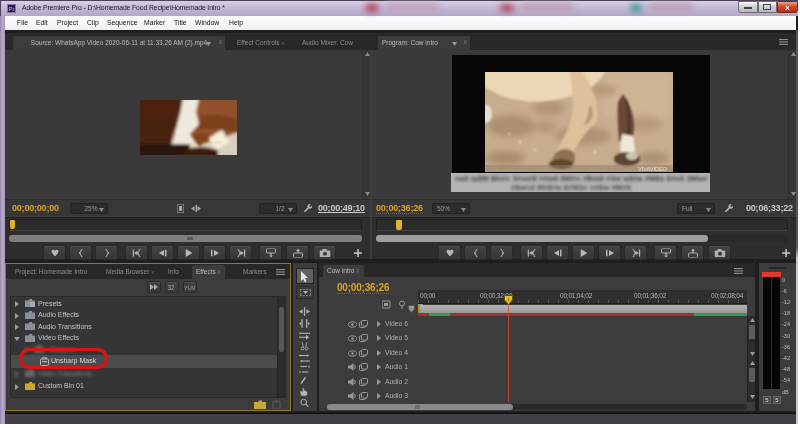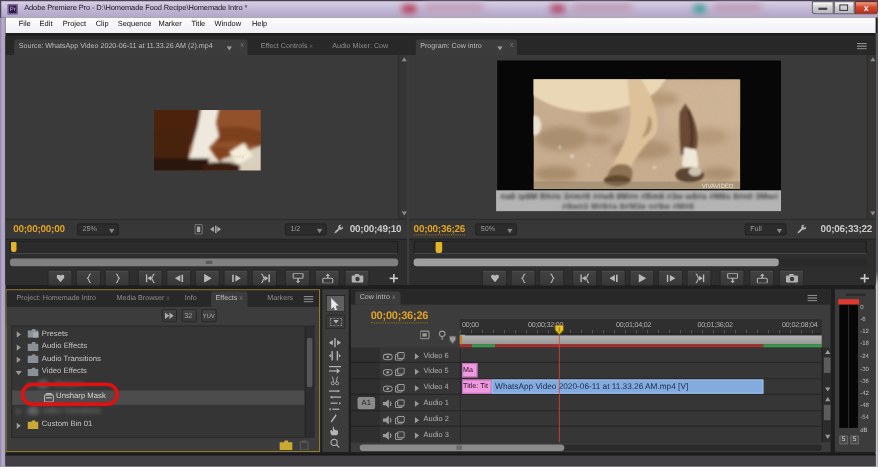--- a/index.html
+++ b/index.html
@@ -41,21 +41,21 @@
     <span class="mitem" style="left:102px">Sequence</span>
     <span class="mitem" style="left:139px">Marker</span>
     <span class="mitem" style="left:169px">Title</span>
     <span class="mitem" style="left:190px">Window</span>
     <span class="mitem" style="left:224px">Help</span>
   </div>
   <div id="lborder" class="abs"></div>
   <div id="rborder" class="abs"></div>
   <div id="bstrip" class="abs"></div>
 
-  <div id="srcpanel" class="abs panel" style="left:5px;top:33px;width:433px;height:226px;">
+  <div id="srcpanel" class="abs panel" style="left:5px;top:33px;width:433px;height:226px;text-align:center;">
     <div class="tabbar">
       <div class="tab active" style="left:8px;width:212px;">Source: WhatsApp Video 2020-06-11 at 11.33.26 AM (2).mp4
         <svg class="abs" style="right:14px;top:6px;" width="5" height="4">
             <polygon points="0,0 5,0 2.5,4" fill="#999"></polygon>
           </svg>
         <span class="abs" style="right:3px;top:2px;color:#777;font-size:7px;">x</span>
       </div>
       <div class="tab" style="left:228px;">Effect Controls <span style="color:#666;font-size:6px;">x</span></div>
       <div class="tab" style="left:293px;">Audio Mixer: Cow</div>
       <svg class="abs" style="right:6px;top:6px;" width="9" height="6">
@@ -109,21 +109,21 @@
           <polygon points="0,3.5 3.5,1 3.5,6" fill="#a8a8a8"></polygon>
           <polygon points="10,3.5 6.5,1 6.5,6" fill="#a8a8a8"></polygon>
         </svg>
       <div class="dd" style="left:254px;top:3px;width:38px;">1/2
         <svg class="abs" style="right:3px;top:4px;" width="5" height="4">
             <polygon points="0,0 5,0 2.5,4" fill="#888"></polygon>
           </svg></div>
       <svg class="abs" style="left:298px;top:4px;" width="9" height="9" viewBox="0 0 9 9">
           <path d="M0.8,8.2 L1.8,6.2 L4.6,3.4 C4.2,2.2 4.5,1.2 5.4,0.5 C6.1,0 6.9,-0.1 7.6,0.2 L6.2,1.6 L6.6,2.6 L7.6,3 L9,1.6 C9.3,2.3 9.2,3.1 8.7,3.8 C8,4.7 7,5 5.8,4.6 L3,7.4 Z" fill="#b5b5b5"></path>
         </svg>
-      <span class="abs tcgray" style="left:313px;top:3px;font-size:9px;">00;00;49;10</span>
+      <span class="abs tcgray" style="left:313px;top:3px;font-size:9px;text-decoration:underline;">00;00;49;10</span>
     </div>
     <div class="abs" style="left:0;top:184px;width:365px;height:42px;background:#2e2e2e;border-top:1px solid #222;">
       <div class="abs" style="left:4px;top:1px;width:353px;height:12px;background:#2b2b2b;border:1px solid #1f1f1f;border-bottom-color:#454545;"></div>
       <div class="abs" style="left:5px;top:2px;width:5px;height:9px;background:#e3b32a;border-radius:1px 1px 2px 2px;"></div>
       <div class="abs" style="left:4px;top:17px;width:353px;height:7px;background:#808080;border-radius:3px;"></div>
       <div class="abs" style="left:182px;top:19px;width:6px;height:3px;background:#5a5a5a;"></div>
       <div class="tbtn" style="left:38px;top:27px;">
           <svg width="7" height="7">
             <path d="M3.5,7 L0.5,3.5 A1.9,1.9 0 1 1 3.5,1.5 A1.9,1.9 0 1 1 6.5,3.5 Z" fill="#b8b8b8"></path>
           </svg>
@@ -568,36 +568,20 @@
     </div>
     <svg class="abs" style="left:89px;top:42px;" width="7" height="8">
         <path d="M0.5,0.5 L6.5,0.5 L6.5,4 L3.5,7.5 L0.5,4 Z" fill="#999" stroke="#555"></path>
       </svg>
     <div class="abs" style="left:99px;top:42px;width:329px;height:8px;background:linear-gradient(#b3b3b3,#989898);"></div>
     <div class="abs" style="left:99px;top:42px;width:2px;height:8px;background:#c8861a;"></div>
     <div class="abs" style="left:99px;top:50px;width:329px;height:3px;background:#a52f2f;"></div>
     <div class="abs" style="left:110px;top:50px;width:21px;height:3px;background:#2e9e4e;"></div>
     <div class="abs" style="left:375px;top:50px;width:53px;height:3px;background:#2e9e4e;"></div>
 
-    <div class="abs" style="left:0;top:53px;width:428px;height:86px;background:#363636;overflow:hidden;">
-      <div class="trow" style="top:0px;height:14px;"></div>
-      <div class="trow" style="top:14px;height:15px;"></div>
-      <div class="trow" style="top:29px;height:14px;"></div>
-      <div class="trow" style="top:43px;height:15px;"></div>
-      <div class="trow" style="top:58px;height:14px;"></div>
-      <div class="trow" style="top:72px;height:15px;"></div>
-      <div class="abs" style="left:0;top:0;width:25px;height:86px;background:rgba(0,0,0,0.12);"></div>
-      <div class="abs" style="left:25px;top:0;width:1px;height:86px;background:#2a2a2a;"></div>
-      <div class="abs" style="left:99px;top:0;width:1px;height:86px;background:#2a2a2a;"></div>
-      <div class="abs" style="left:6px;top:45px;width:16px;height:11px;background:#8a8a8a;border-radius:2px;color:#1c1c1c;font-size:7px;text-align:center;line-height:11px;">A1</div>
-
-      <div class="abs" style="left:101px;top:14px;width:14px;height:13px;background:#ee9ade;border:1px solid #c873bc;font-size:6.5px;line-height:11px;color:#33102e;overflow:hidden;">Ma</div>
-      <div class="abs" style="left:101px;top:29px;width:27px;height:13px;background:#ee9ade;border:1px solid #c873bc;font-size:6.5px;line-height:11px;color:#33102e;white-space:nowrap;overflow:hidden;">Title: Tit</div>
-      <div class="abs" style="left:128px;top:29px;width:247px;height:13px;background:#84abde;border:1px solid #9cbde8;font-size:7.5px;line-height:11px;color:#1a2c4d;white-space:nowrap;overflow:hidden;">&nbsp;WhatsApp Video 2020-06-11 at 11.33.26 AM.mp4 [V]</div>
-    </div>
 
     <svg class="abs" style="left:29px;top:58px;" width="9" height="7">
         <ellipse cx="4.5" cy="3.5" rx="4.2" ry="2.6" fill="none" stroke="#9a9a9a"></ellipse>
         <circle cx="4.5" cy="3.5" r="1.2" fill="#9a9a9a"></circle>
       </svg>
       <svg class="abs" style="left:40px;top:57px;" width="9" height="8">
         <rect x="0.5" y="2" width="6" height="5.5" rx="1" fill="none" stroke="#9a9a9a"></rect>
         <rect x="2.5" y="0.5" width="6" height="5.5" rx="1" fill="#3c3c3c" stroke="#9a9a9a"></rect>
       </svg>
       <svg class="abs" style="left:58px;top:58px;" width="4" height="6">

